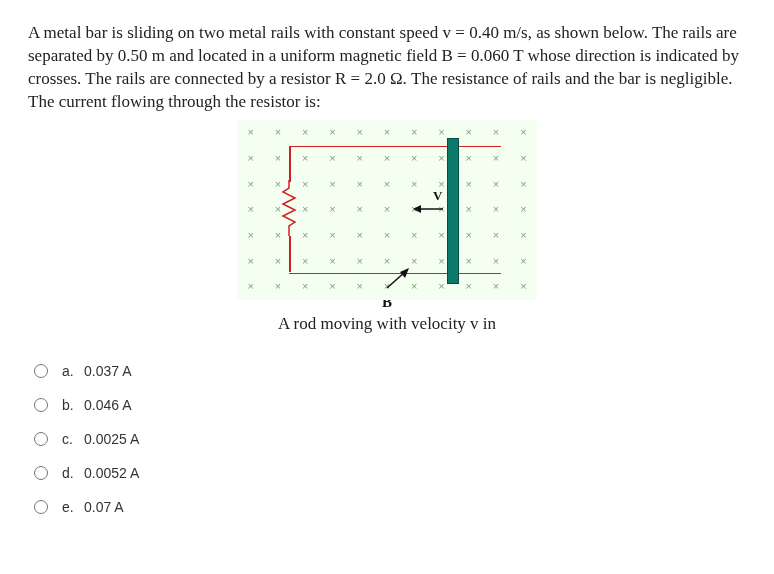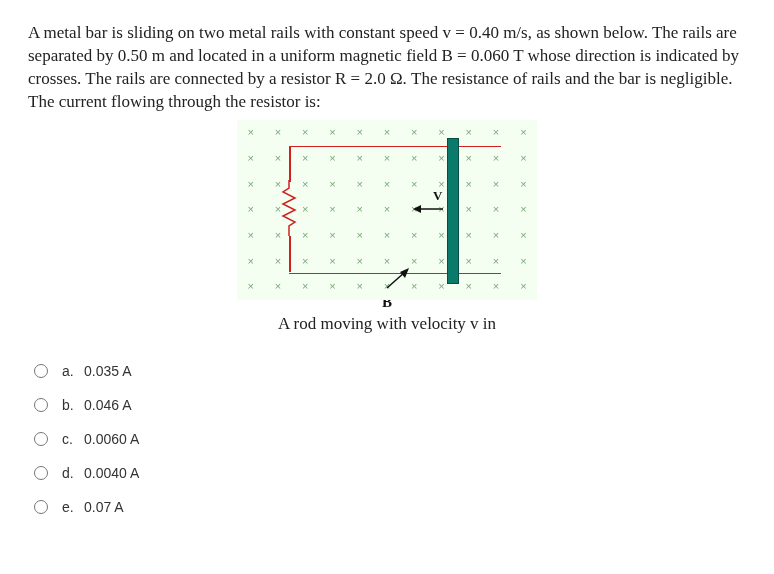--- a/index.html
+++ b/index.html
@@ -264,36 +264,36 @@
     <div class="b-label">B</div>
     <div class="caption">
       <span>A rod moving with velocity v in</span><br>
     </div>
   </div>
 
   <div class="options">
     <label class="opt-row">
       <input type="radio" name="ans" style="">
       <span class="opt-letter">a.</span>
-      <span>0.035 A</span>
+      <span>0.037 A</span>
     </label>
     <label class="opt-row">
       <input type="radio" name="ans" style="">
       <span class="opt-letter">b.</span>
       <span>0.046 A</span>
     </label>
     <label class="opt-row">
       <input type="radio" name="ans" style="">
       <span class="opt-letter">c.</span>
-      <span>0.0060 A</span>
+      <span>0.0025 A</span>
     </label>
     <label class="opt-row">
       <input type="radio" name="ans" style="">
       <span class="opt-letter">d.</span>
-      <span>0.0040 A</span>
+      <span>0.0052 A</span>
     </label>
     <label class="opt-row">
       <input type="radio" name="ans" style="">
       <span class="opt-letter">e.</span>
       <span>0.07 A</span>
     </label>
   </div>
 
 </div>
 

